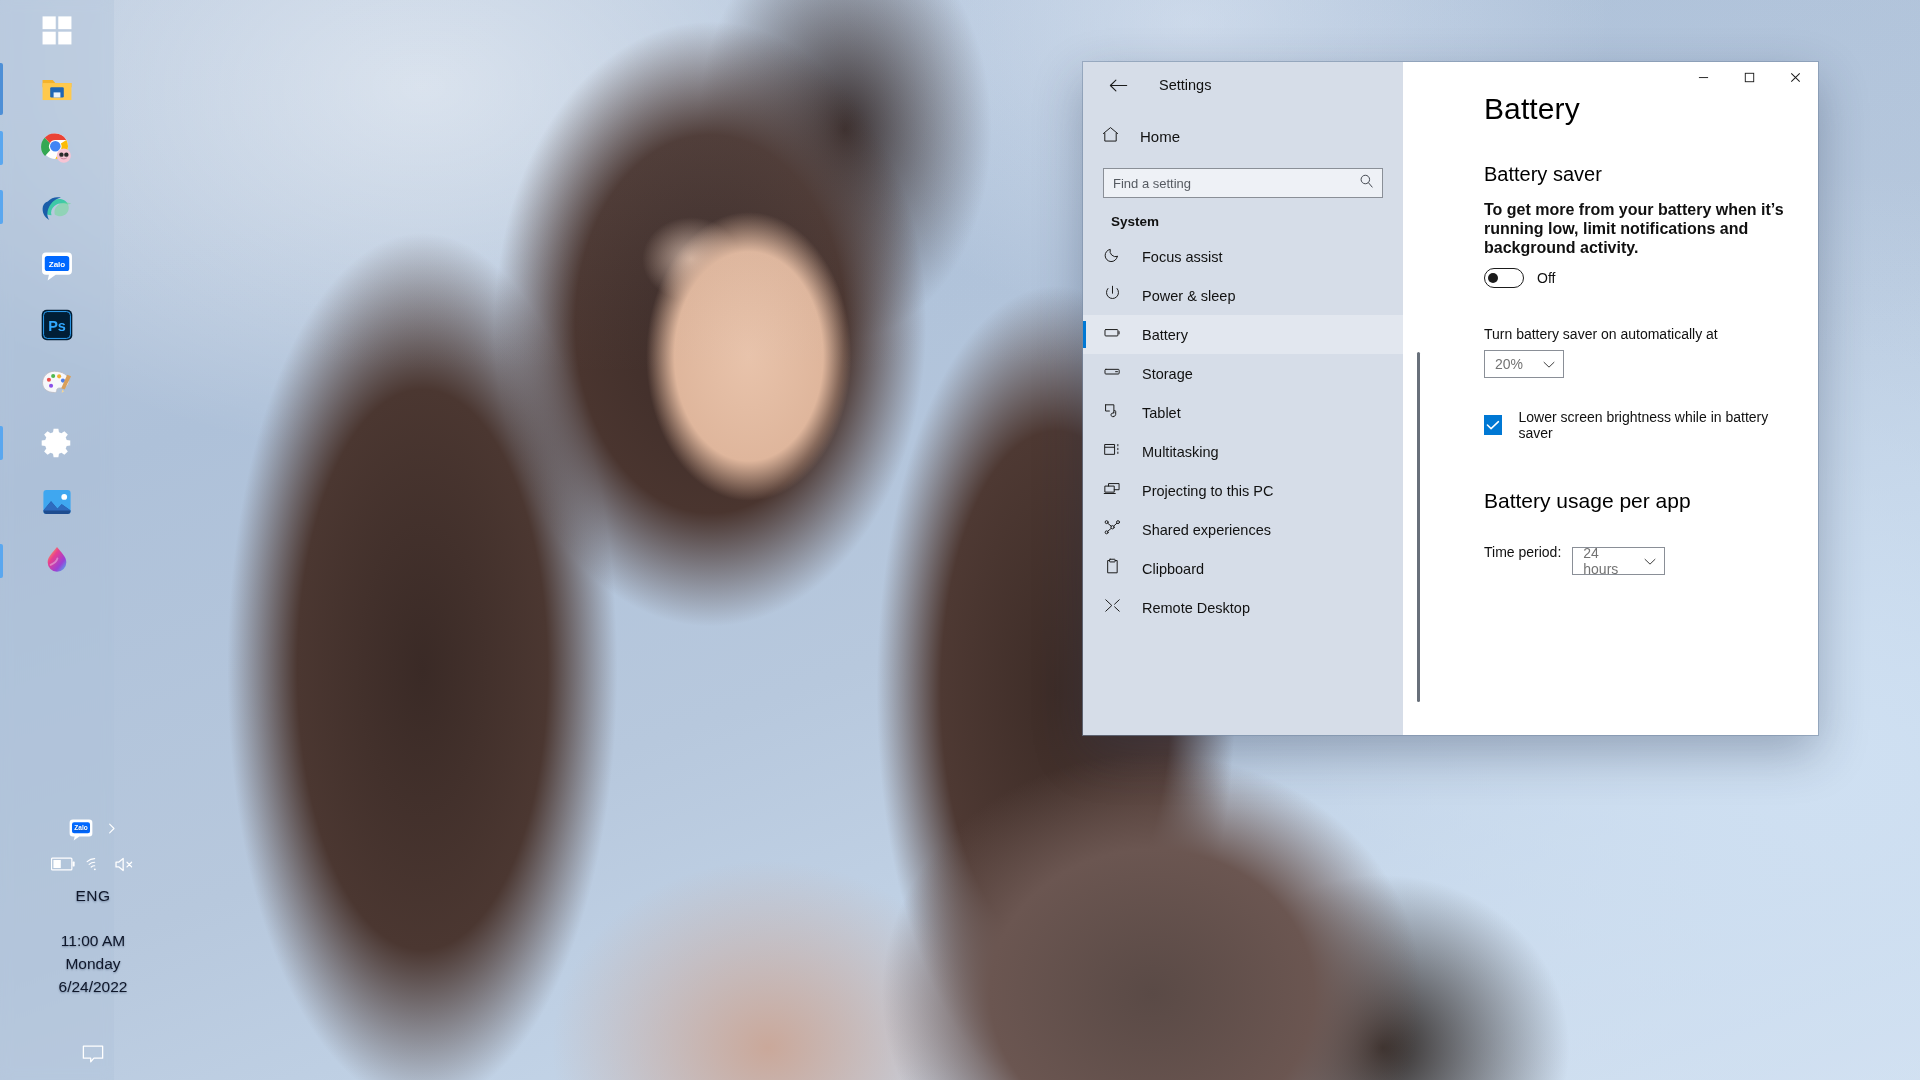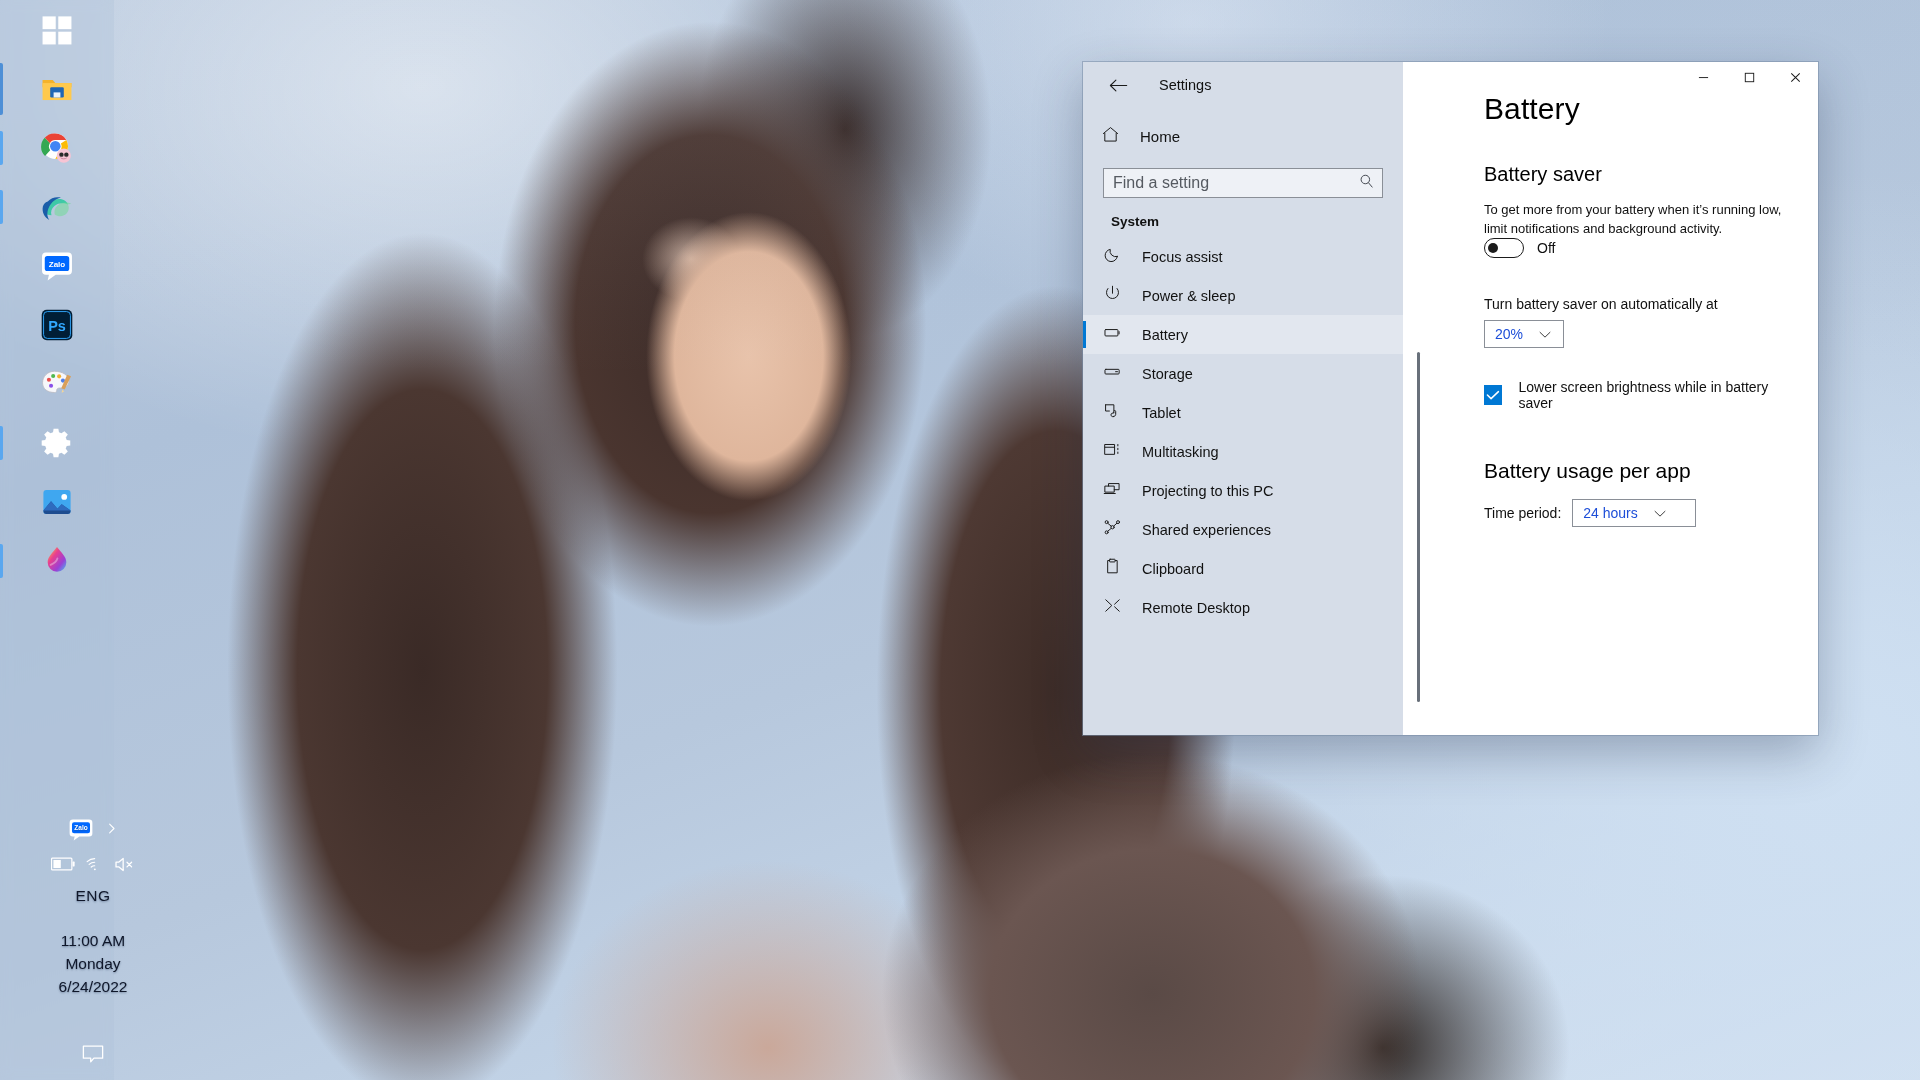--- a/index.html
+++ b/index.html
@@ -143,21 +143,21 @@
   .sb-search-wrap { padding: 10px 20px 0 20px; }
   .sb-search {
     position: relative;
     height: 30px;
     background: #eef1f6;
     border: 1px solid #8a8f97;
     display: flex; align-items: center;
   }
   .sb-search input {
     border: 0; outline: none; background: transparent;
-    font-family: inherit; font-size: 16px; color: #222;
+    font-family: inherit; font-size: 13px; color: #222;
     padding: 0 28px 0 9px; width: 100%; height: 100%;
   }
   .sb-search input::placeholder { color: #555a61; }
   .sb-search .mag {
     position: absolute; right: 8px; top: 50%; transform: translateY(-50%);
     color: #3d424a;
   }
 
   .sb-cat {
     font-size: 13.5px; font-weight: bold; color: #111;
@@ -200,51 +200,51 @@
   h1.page-title {
     font-size: 30px; font-weight: normal; color: #000;
     letter-spacing: .1px;
     margin-bottom: 37px;
   }
   h2.sec-title {
     font-size: 20px; font-weight: normal; color: #000;
     margin-bottom: 14px;
   }
   p.sec-desc {
-    font-size: 13px; color: #101010; line-height: 19px;
-    max-width: 400px; 
+    font-size: 16px; color: #101010; line-height: 19px;
+    max-width: 400px; margin-bottom: 11px; font-weight: bold;
   }
 
   .toggle-row { display: flex; align-items: center; gap: 13px; margin-bottom: 38px; }
   .toggle {
     width: 40px; height: 20px;
     border: 1px solid #1b1b1b; border-radius: 10px;
     background: #fff;
     display: flex; align-items: center;
     padding: 0 3px;
   }
   .toggle .knob {
     width: 10px; height: 10px; border-radius: 50%;
     background: #1b1b1b;
   }
   .toggle-label { font-size: 14px; color: #101010; }
 
   .field-label { font-size: 14px; color: #101010; margin-bottom: 8px; }
 
   .dropdown {
-    display: inline-flex; align-items: center; 
+    display: inline-flex; align-items: center; justify-content: space-between;
     height: 28px;
     border: 1px solid #8a8f97;
     background: #fff;
     padding: 0 8px 0 10px;
-    font-size: 14px; color: #1d4ed8;
+    font-size: 14px; color: #737373;
     gap: 16px;
   }
   .dd-pct { width: 80px; }
-  .dd-time { width: 124px; }
+  .dd-time { width: 93px; margin-top: 18px; }
 
   .check-row { display: flex; align-items: center; gap: 16px; margin-top: 31px; }
   .checkbox {
     width: 20px; height: 20px;
     background: #0078d4;
     display: flex; align-items: center; justify-content: center;
   }
   .check-label { font-size: 14px; color: #101010; }
 
   h2.usage-title { font-size: 21px; font-weight: normal; color: #000; margin: 48px 0 16px 0; }

